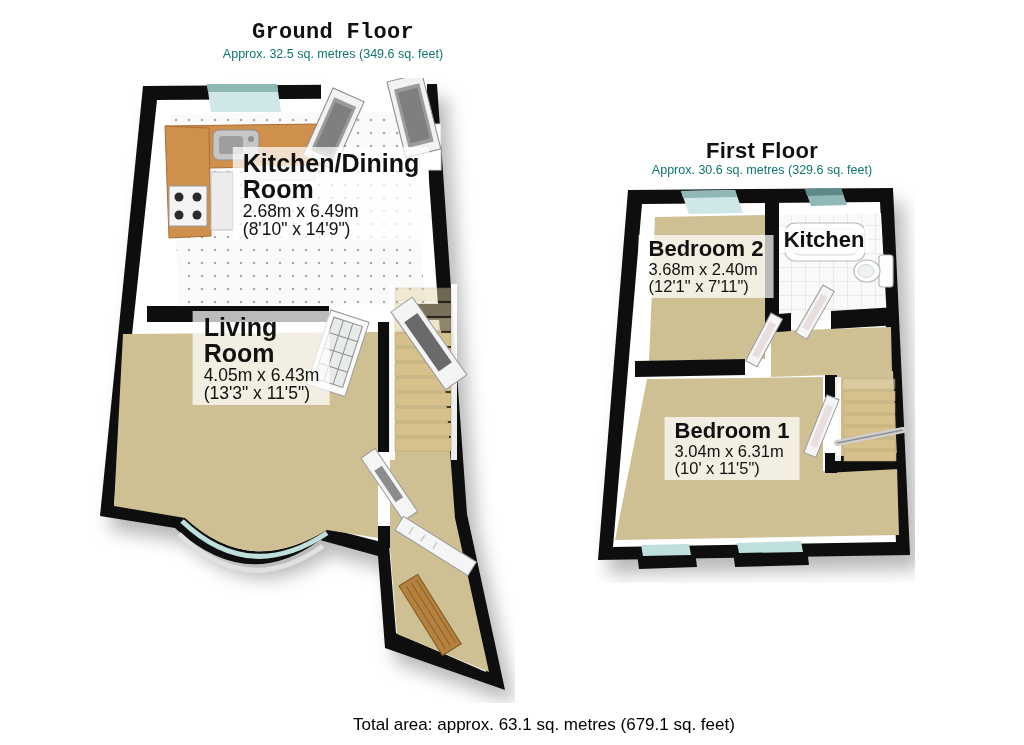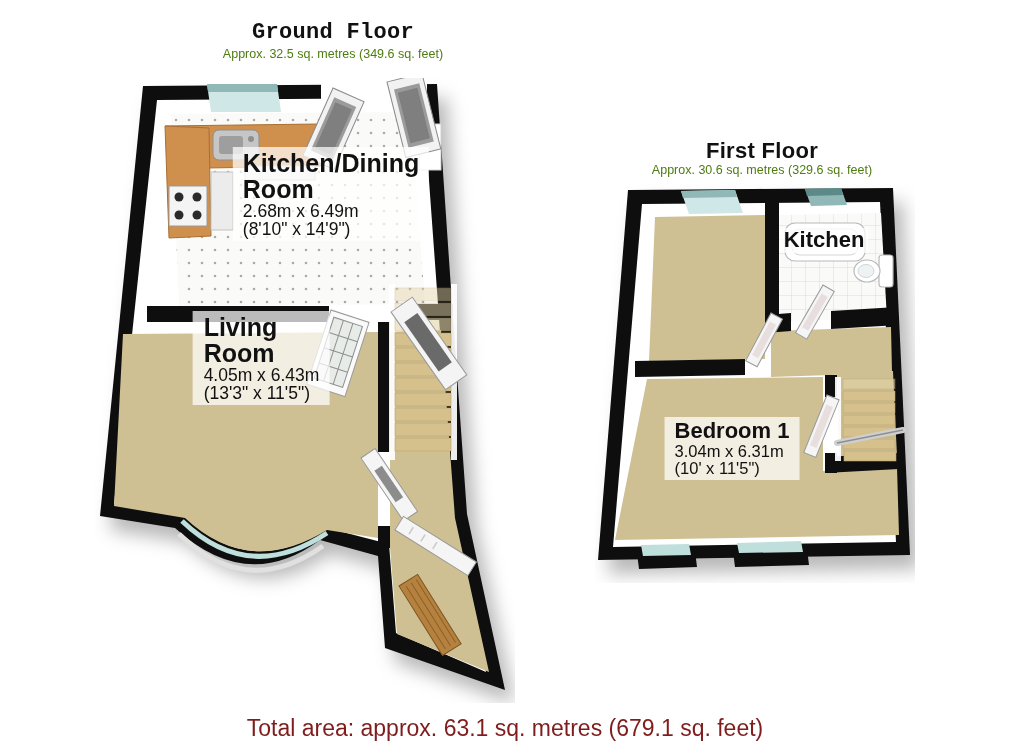--- a/index.html
+++ b/index.html
@@ -6,34 +6,34 @@
   .canvas{
     position:relative;width:1024px;height:745px;background:#ffffff;overflow:hidden;
     font-family:"Liberation Sans", sans-serif;color:#111;
   }
   .floor-title{
     position:absolute;transform:translateX(-50%);
     font-size:22px;font-weight:bold;white-space:nowrap;letter-spacing:.3px;
   }
   .floor-subtitle{
     position:absolute;transform:translateX(-50%);
-    font-size:12.5px;color:#4d7c0f;white-space:nowrap;
+    font-size:12.5px;color:#0f766e;white-space:nowrap;
   }
   .room-label{
     position:absolute;transform:translateX(-50%);
     background:rgba(255,255,255,0.72);
     text-align:left;padding:3px 10px;line-height:1.04;white-space:nowrap;
   }
   .room-name{font-size:25px;font-weight:bold;}
   .room-name-sm{font-size:22px;font-weight:bold;}
   .room-dim{font-size:17.5px;}
   .room-dim-sm{font-size:16.5px;}
   .footer-total{
     position:absolute;transform:translateX(-50%);
-    font-size:23px;color:#7f1d1d;white-space:nowrap;
+    font-size:17px;color:#000000;white-space:nowrap;margin-left:39px;
   }
   svg{position:absolute;}
   .outerwall{filter:drop-shadow(10px 14px 9px rgba(0,0,0,0.28));}
   .tread{fill:#d6c08c;stroke:#b9a26e;stroke-width:0.6;}
   .tread-top{fill:#e4d4a8;}
   .stringer{fill:#ffffff;opacity:.92;}
   .doorleaf{fill:#f5f5f5;stroke:#9a9a9a;stroke-width:1;}
   .doorpanel{fill:#8c8c8c;}
   .fitting{fill:#ffffff;stroke:#b9b9b9;stroke-width:1.2;}
 </style>
@@ -244,20 +244,25 @@
   <div class="room-label" style="left:261px;top:311px;padding-left:11px;">
     <div class="room-name">Living</div>
     <div class="room-name">Room</div>
     <div class="room-dim">4.05m x 6.43m</div>
     <div class="room-dim">(13'3" x 11'5")</div>
   </div>
 
   <div class="floor-title" style="left:762px;top:138px;">First Floor</div>
   <div class="floor-subtitle" style="left:762px;top:163px;">Approx. 30.6 sq. metres (329.6 sq. feet)</div>
 
+  <div class="room-label" style="left:706px;top:235px;">
+    <div class="room-name-sm">Bedroom 2</div>
+    <div class="room-dim-sm">3.68m x 2.40m</div>
+    <div class="room-dim-sm">(12'1" x 7'11")</div>
+  </div>
 
   <div class="room-label" style="left:824px;top:228px;padding:1px 4px;">
     <div class="room-name-sm">Kitchen</div>
   </div>
 
   <div class="room-label" style="left:732px;top:417px;">
     <div class="room-name-sm">Bedroom 1</div>
     <div class="room-dim-sm">3.04m x 6.31m</div>
     <div class="room-dim-sm">(10' x 11'5")</div>
   </div>

